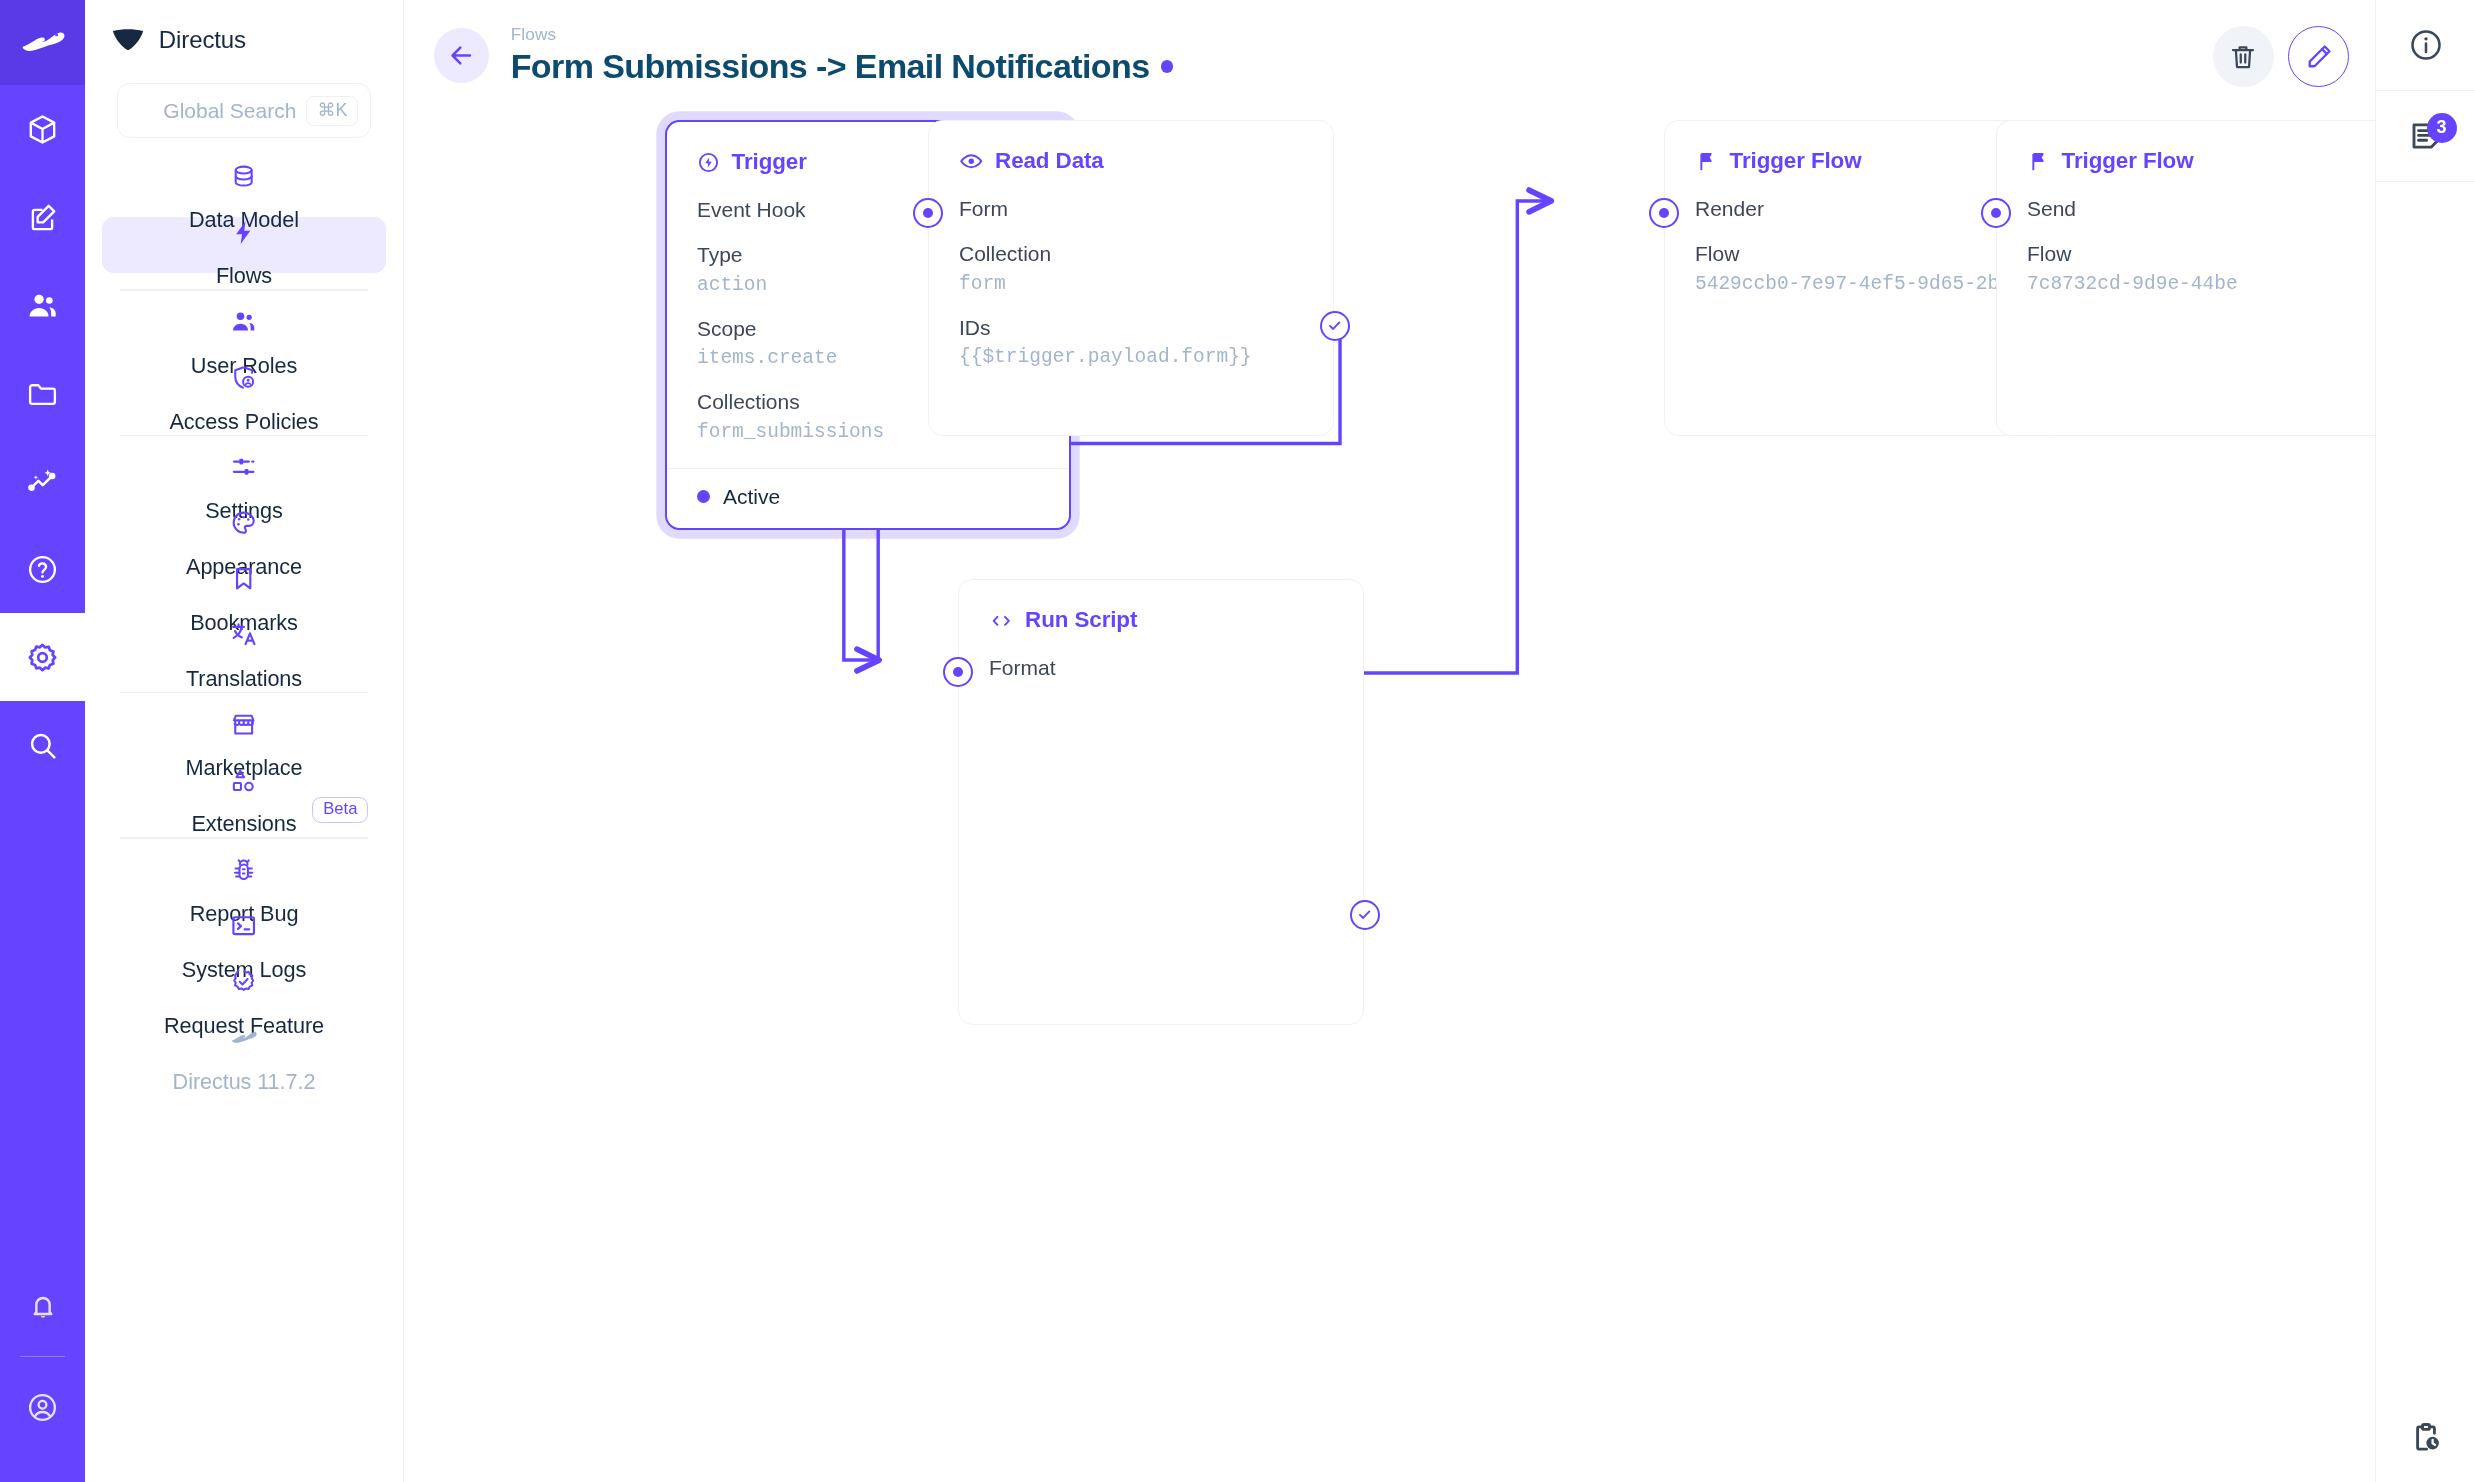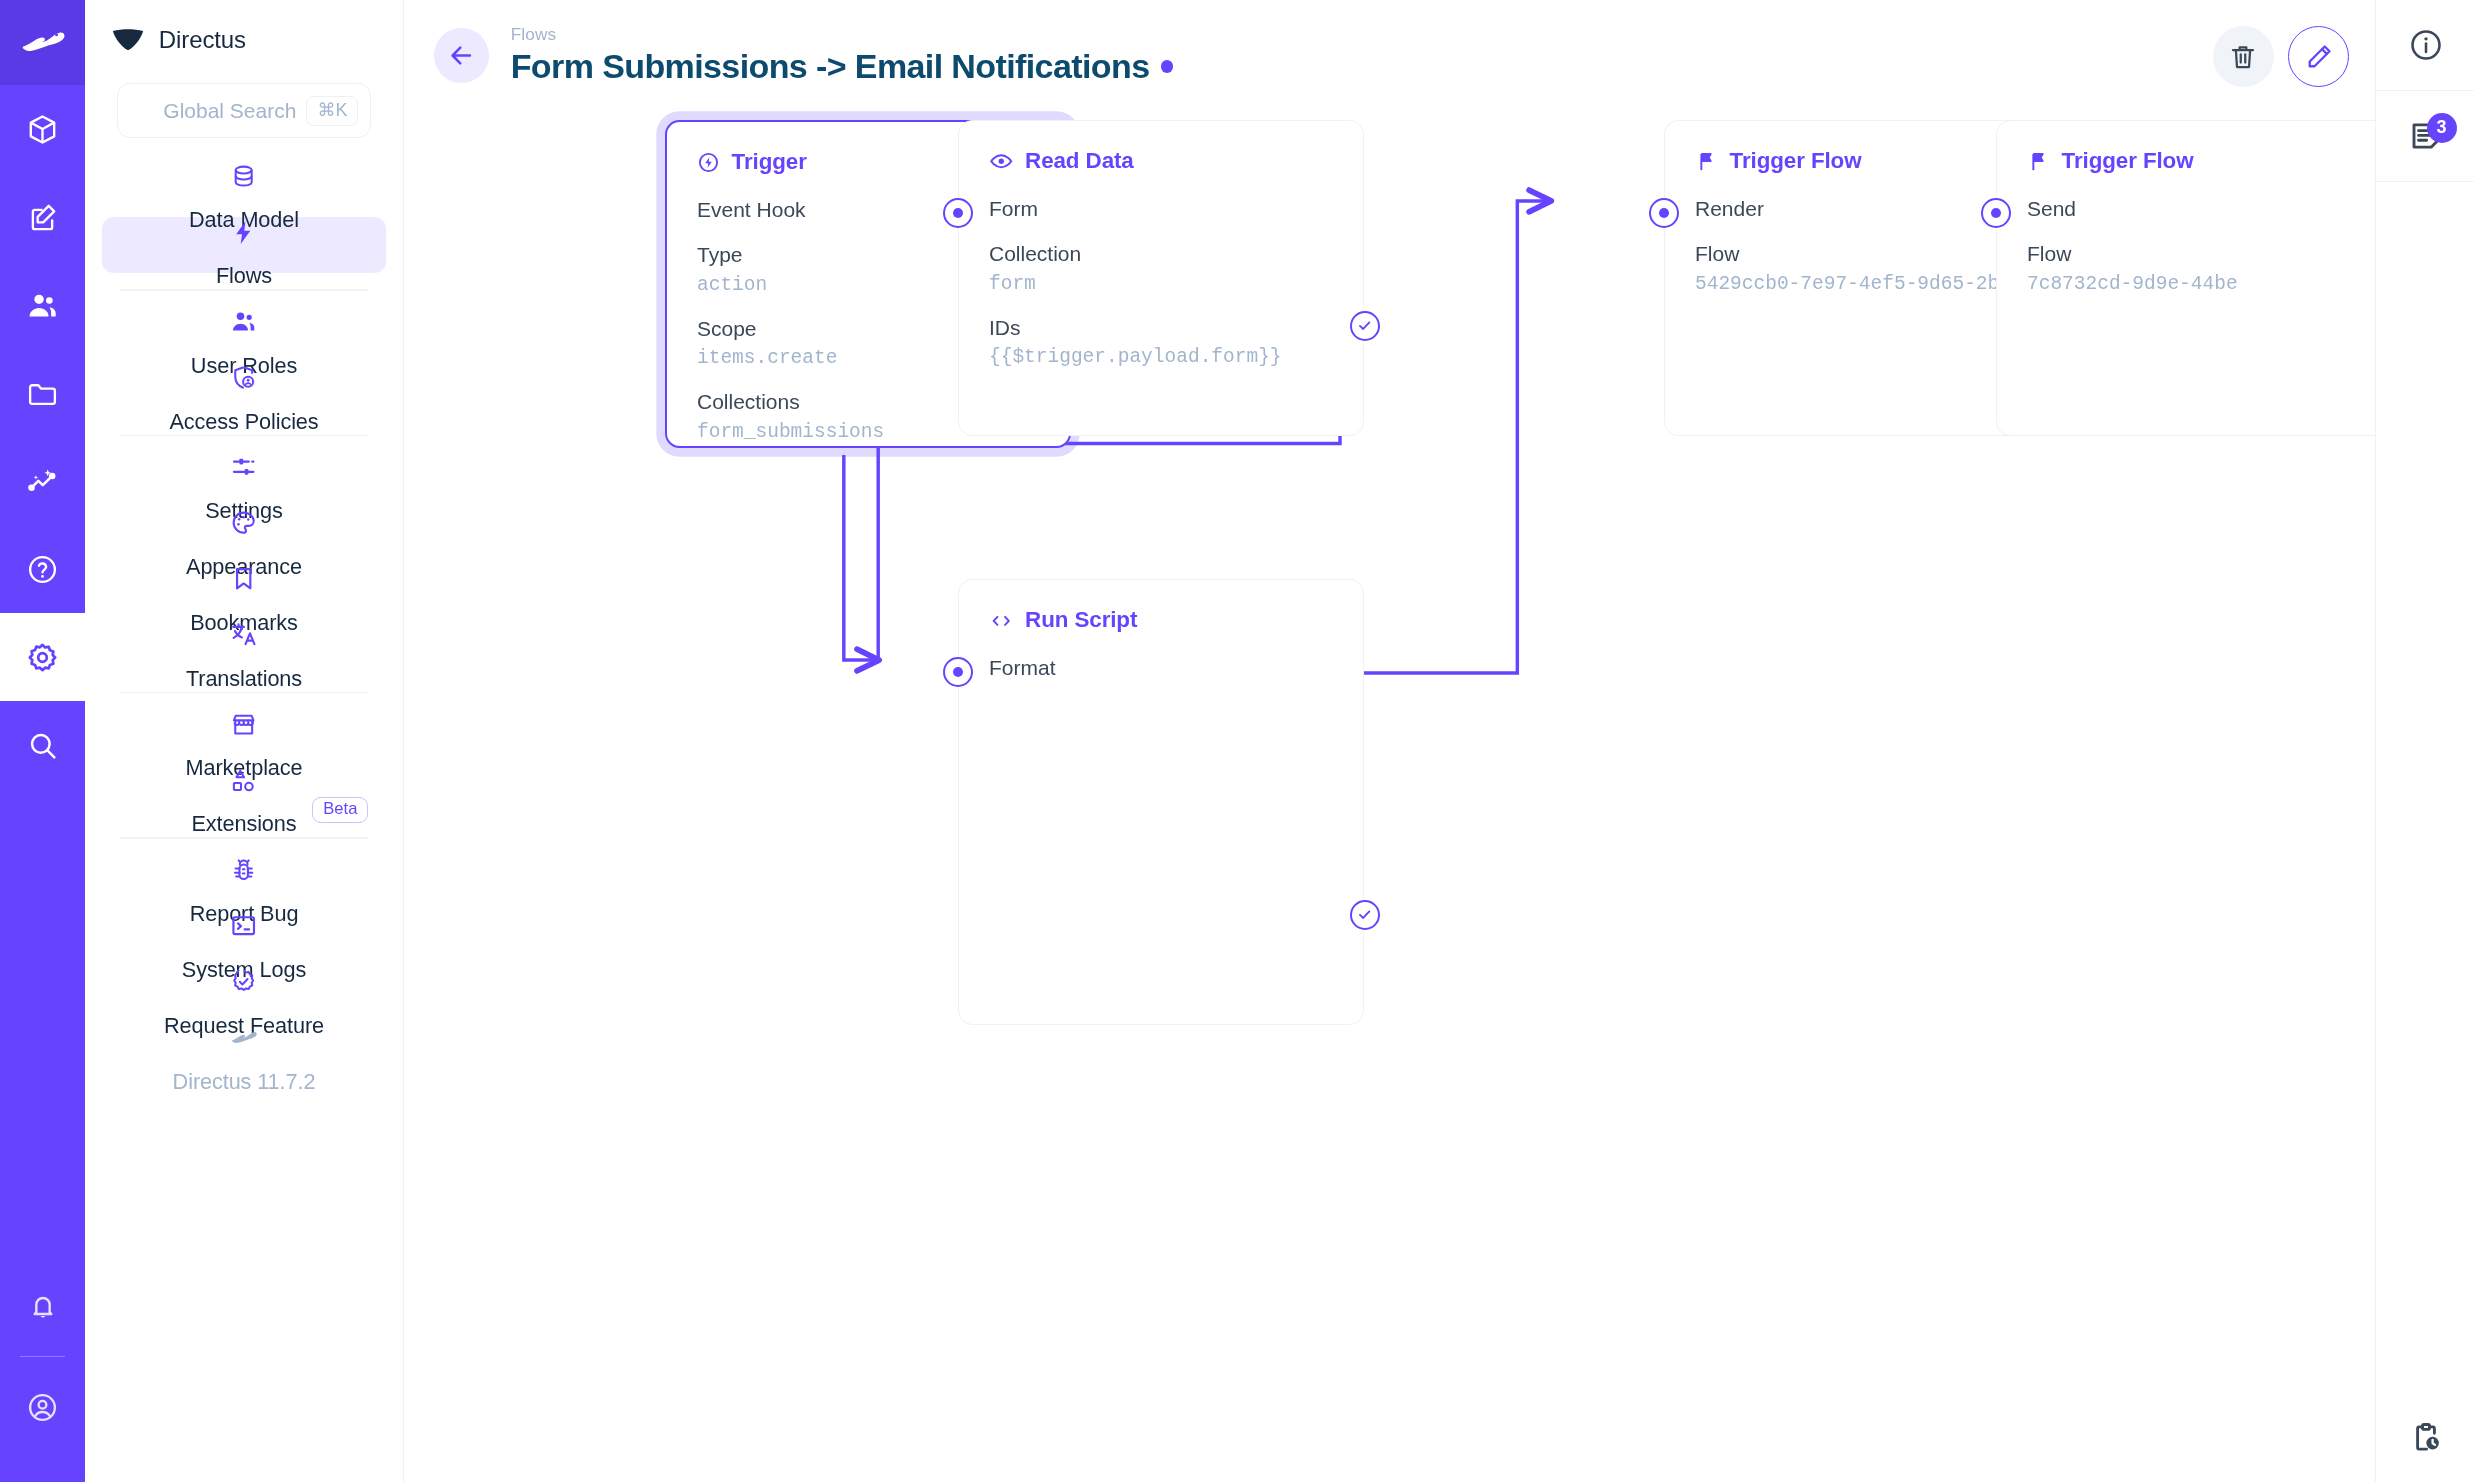--- a/index.html
+++ b/index.html
@@ -582,28 +582,32 @@
           <span>Trigger</span>
         </div>
         <div class="node-subtitle">Event Hook</div>
         <div class="field-key">Type</div>
         <div class="field-val">action</div>
         <div class="field-key">Scope</div>
         <div class="field-val">items.create</div>
         <div class="field-key">Collections</div>
         <div class="field-val">form_submissions</div>
       </div>
+      <div class="node-footer">
+        <span class="status-dot"></span>
+        <span class="status-label">Active</span>
+      </div>
       <div class="handle resolve" style="left:391px; top:190px;">
         <svg width="17.3" height="17.3" viewBox="0 0 24 24" fill="none" stroke="#6644ff" stroke-width="2.6" stroke-linecap="round" stroke-linejoin="round">
             <path d="M5.5 12.4 10 16.6 18.5 7.6"></path>
           </svg>
       </div>
     </div>
 
-    <div class="node" style="left:514px; top:10px; height:316px;">
+    <div class="node" style="left:484px; top:10px; height:316px;">
       <div class="node-body">
         <div class="node-title">
           <span>
             <svg width="24.5" height="24.5" viewBox="0 0 24 24" fill="none" stroke="#6644ff" stroke-width="1.9">
               <path d="M2.2 12S5.8 6.2 12 6.2 21.8 12 21.8 12 18.2 17.8 12 17.8 2.2 12 2.2 12z"></path>
               <circle cx="12" cy="12" r="2.6" fill="#6644ff" stroke="none"></circle>
             </svg>
           </span>
           <span>Read Data</span>
         </div>

